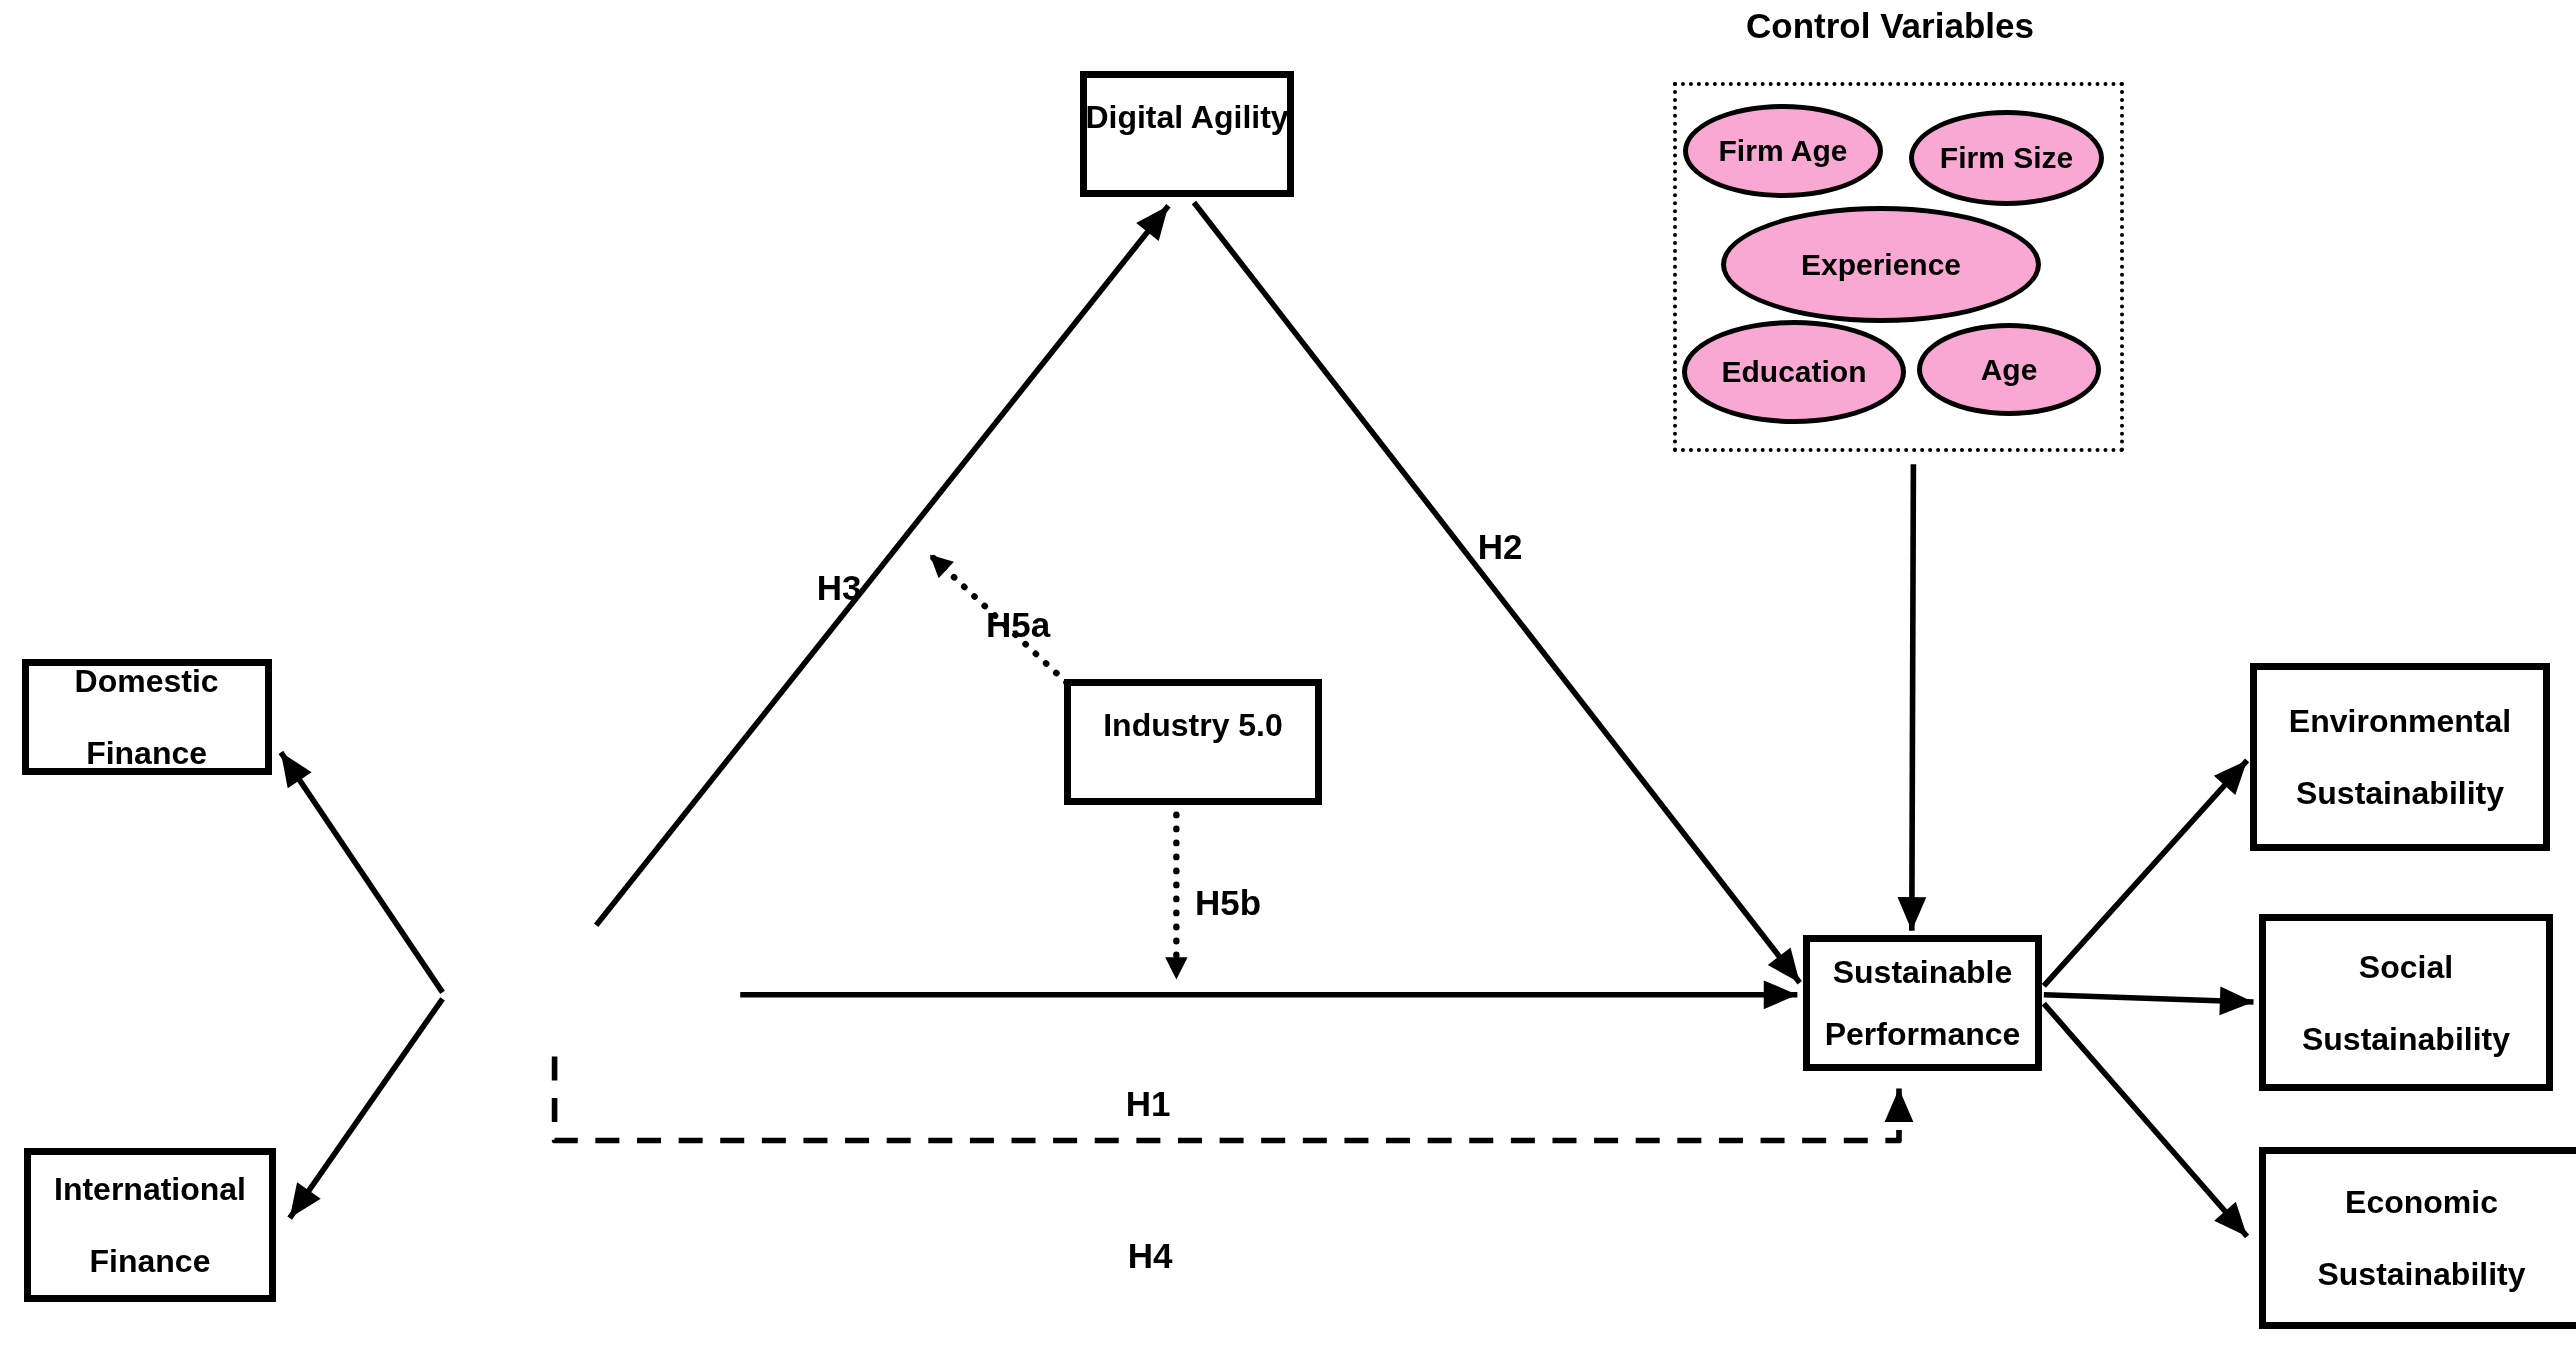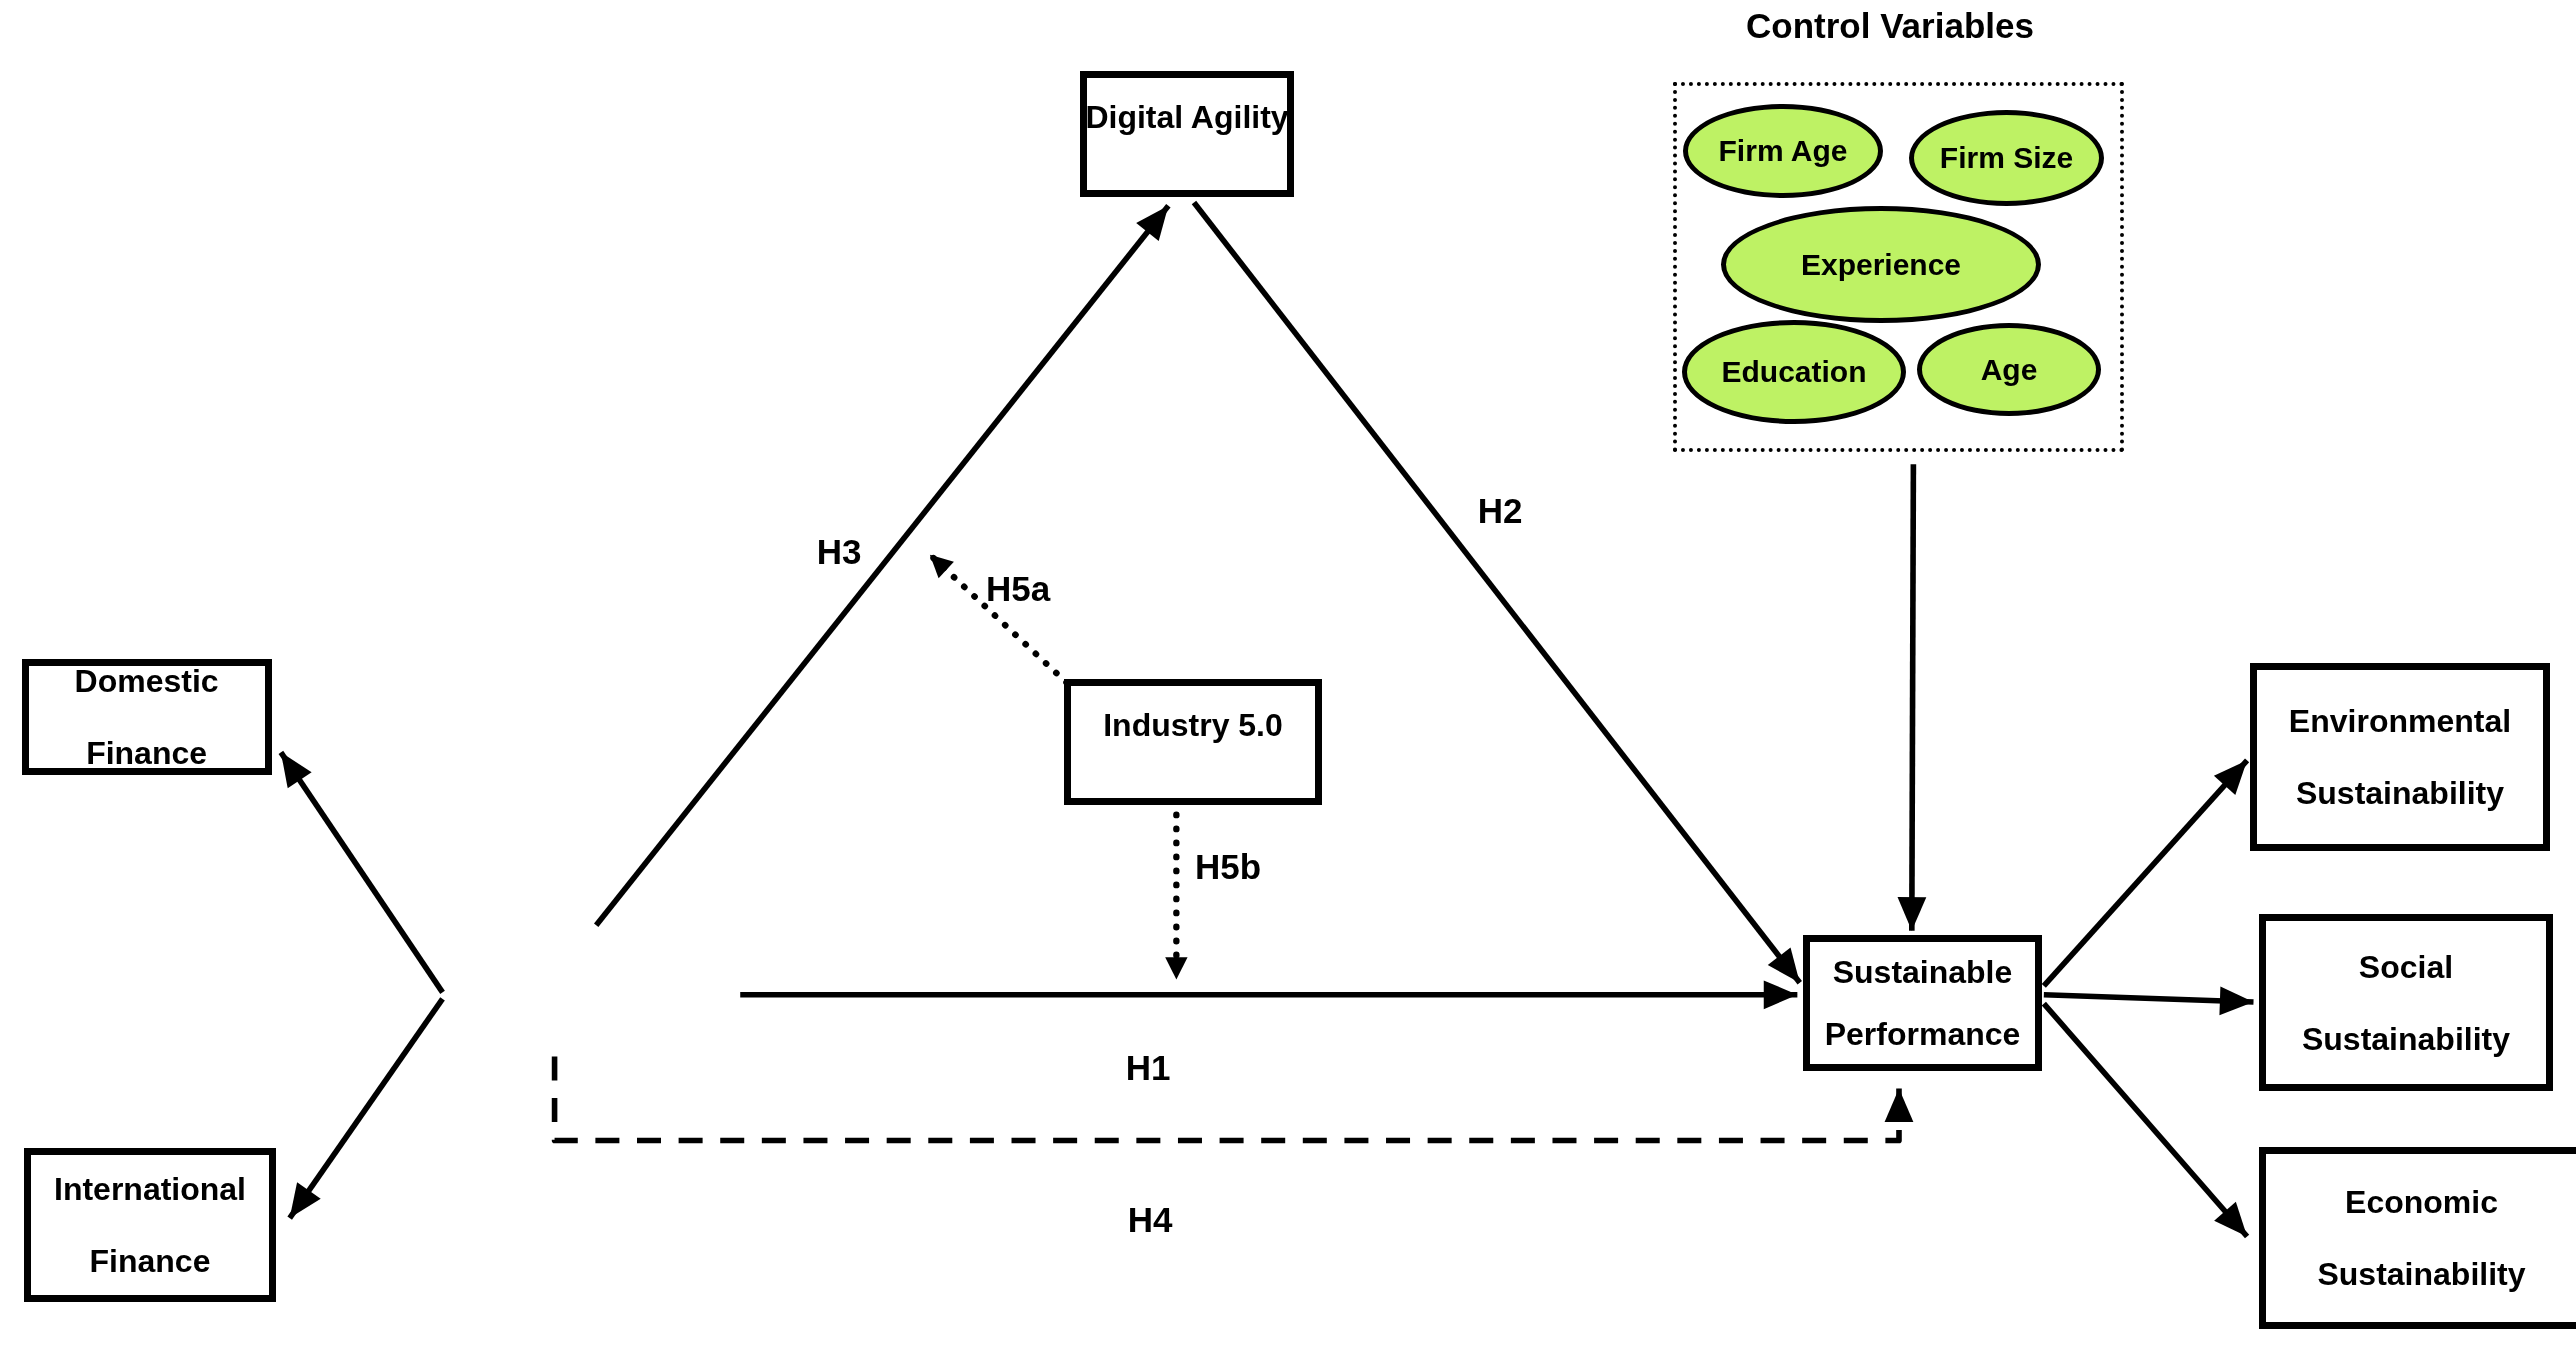--- a/index.html
+++ b/index.html
@@ -38,31 +38,32 @@
   .panel-title{
     position:absolute;
     transform:translate(-50%,0);
     font-weight:700;font-size:35px;
     white-space:nowrap;
   }
   .ellipse{
     position:absolute;
     border:5.6px solid #000;
     border-radius:50%;
-    background:#bef264;
+    background:#f9a8d4;
     display:flex;align-items:center;justify-content:center;
     font-weight:700;font-size:30px;
     white-space:nowrap;
     box-sizing:border-box;
   }
   .hlabel{
     position:absolute;
     transform:translate(-50%,-50%);
     font-weight:700;font-size:35px;
     white-space:nowrap;
+    margin-top:36px;
   }
 </style>
 </head>
 <body>
 
 <div class="canvas">
 
   <svg class="edges" viewBox="0 0 3219 1688">
     <defs>
       <marker id="arrow" markerUnits="userSpaceOnUse" markerWidth="50" markerHeight="44" refX="44" refY="20" orient="auto">

